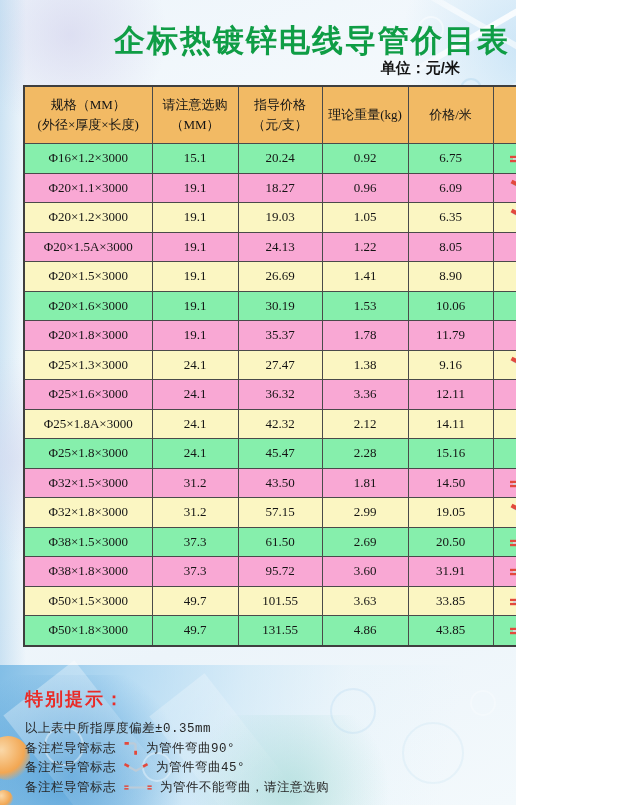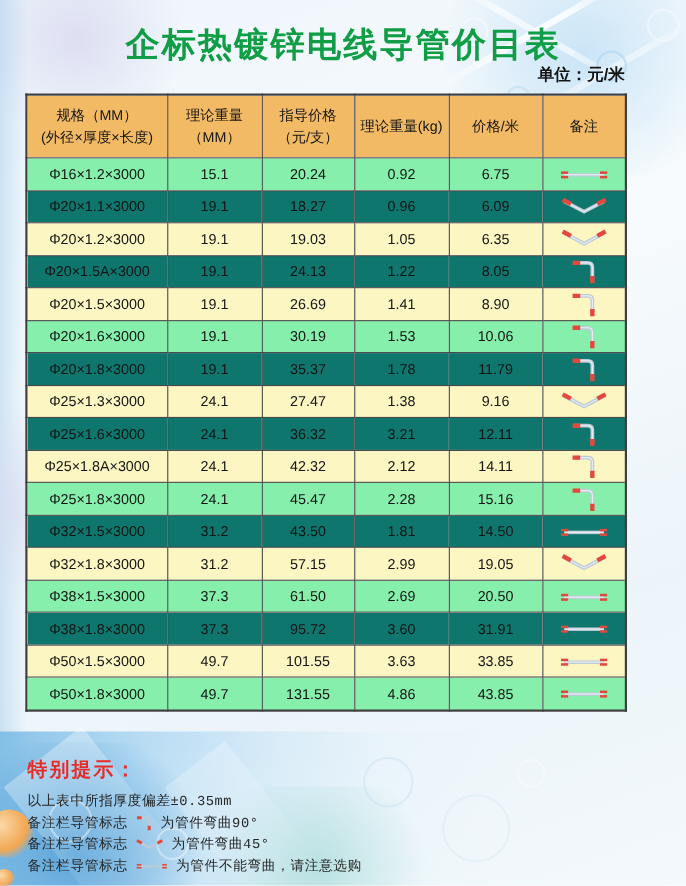--- a/index.html
+++ b/index.html
@@ -1,17 +1,17 @@
 <!DOCTYPE html>
 <html><head>
 <meta charset="utf-8">
 <style>
   html,body { margin:0; padding:0; }
   .page {
-    position:relative; width:624px; height:805px; overflow:hidden;
+    position:relative; width:516px; height:805px; overflow:hidden;
     background: linear-gradient(160deg, #eef5fb 0%, #f7fbfd 38%, #ecf4fa 72%, #f3f9fc 100%);
     font-family:"Liberation Sans", sans-serif;
   }
   .deco { position:absolute; pointer-events:none; z-index:0; }
   .deco-topleft-tint { left:-40px; top:-50px; width:220px; height:170px;
     background: radial-gradient(circle, rgba(206,204,234,.55) 0%, rgba(206,204,234,0) 70%); }
   .deco-left-band { left:0; top:0; width:26px; height:805px;
     background: linear-gradient(90deg, rgba(148,196,230,.40) 0%, rgba(148,196,230,0) 100%); }
   .deco-left-glow { left:-60px; top:330px; width:140px; height:260px;
     background: radial-gradient(circle, rgba(213,218,240,.65) 0%, rgba(213,218,240,0) 70%); }
@@ -37,32 +37,32 @@
     font-family:"Liberation Sans", sans-serif;
   }
   .unit-label {
     position:absolute; top:59px; right:56px; z-index:1;
     font-size:15px; font-weight:bold; color:#141414;
   }
   table.price {
     position:absolute; left:23px; top:85px; z-index:1;
     width:545px; border-collapse:collapse; table-layout:fixed;
     background:#ffffff; border:2px solid #3f3f3f;
-    font-family:Liberation Sans, sans-serif;
+    font-family:Liberation Serif, serif;
   }
   table.price th, table.price td {
     border:1px solid #4a4a4a; text-align:center; vertical-align:middle; padding:0;
     color:#141414; overflow:hidden;
   }
   table.price thead th {
     background:#f2ba64; height:56px; font-weight:normal; font-size:13px; line-height:1.55;
   }
   table.price tbody td { height:28.5px; font-size:13px; }
   tr.bg-white td { background:#86efac;margin-top:16px; }
-  tr.bg-blue  td { background:#0f766e; }
+  tr.bg-blue  td { background:#f9a8d4; }
   tr.bg-yellow td { background:#fbf6c2; }
   .pipe-wrap { display:inline-flex; align-items:center; justify-content:center; vertical-align:middle; }
 
   .notice { position:absolute; left:25px; top:687px; width:560px; z-index:1; }
   .notice-title {
     font-size:18px; font-weight:bold; color:#e92b28; letter-spacing:2px; margin-bottom:8px;
     font-family:"Liberation Sans", sans-serif;
   }
   .notice-line {
     display:flex; align-items:center; gap:5px; height:19.5px;
@@ -113,21 +113,21 @@
         <col style="width:85px">
         <col style="width:76px">
     </colgroup>
     <thead>
       <tr>
         <th>
           <div>规格（MM）</div>
           <div>(外径×厚度×长度)</div>
         </th>
         <th>
-          <div>理论重量</div>
+          <div>请注意选购</div>
           <div>（MM）</div>
         </th>
         <th>
           <div>指导价格</div>
           <div>（元/支）</div>
         </th>
         <th>
           <div>理论重量(kg)</div>
         </th>
         <th>
@@ -274,21 +274,21 @@
       <path d="M2.5 3.5 L10 7.4" stroke="#e2493d" stroke-width="4"></path>
       <path d="M41.5 3.5 L34 7.4" stroke="#e2493d" stroke-width="4"></path>
     </svg>
             </span>
     </td>
   </tr>
         <tr class="bg-blue">
     <td>Φ25×1.6×3000</td>
     <td>24.1</td>
     <td>36.32</td>
-    <td>3.21</td>
+    <td>3.36</td>
     <td>12.11</td>
     <td>
       <span class="pipe-wrap">
               <svg width="26" height="25" viewBox="0 0 26 25">
       <path d="M4 5 H16.5 Q20.5 5 20.5 9 V21.5" stroke="#bccbd8" stroke-width="3.4" fill="none"></path>
       <path d="M4 5 H16.5 Q20.5 5 20.5 9 V21.5" stroke="#fff" stroke-width="1" fill="none" opacity=".7"></path>
       <path d="M2.5 5 H9.5" stroke="#e2493d" stroke-width="4"></path>
       <path d="M20.5 17 V23.5" stroke="#e2493d" stroke-width="4"></path>
     </svg>
             </span>

